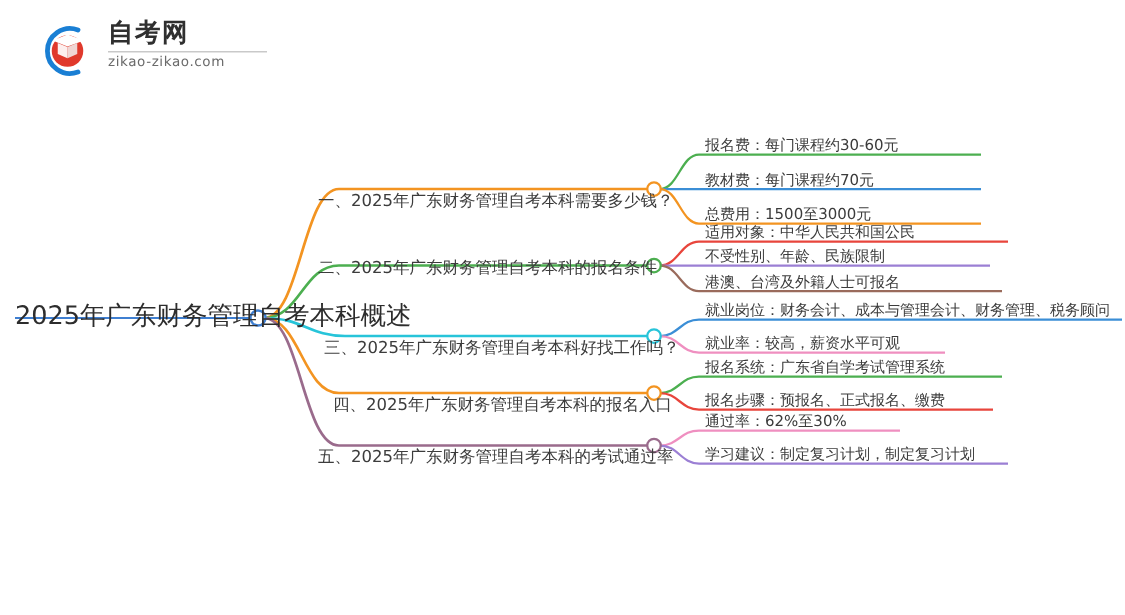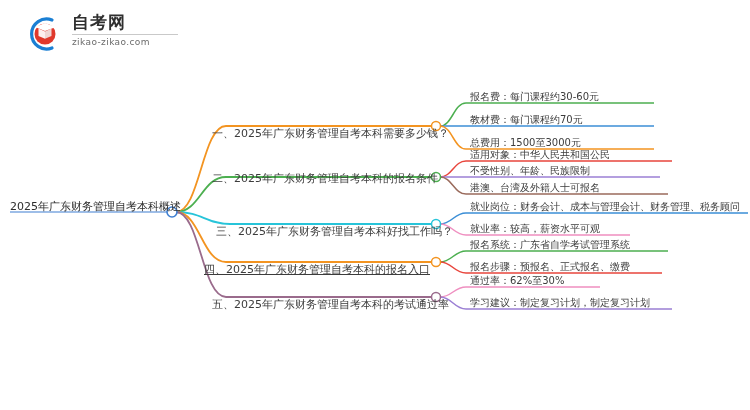--- a/index.html
+++ b/index.html
@@ -70,21 +70,21 @@
 
   
   .node {
     position: absolute;
     white-space: nowrap;
     font-family: "DejaVu Sans", "Liberation Sans", sans-serif;
     color: #3a3a3a;
     text-align: right;
   }
   .root-node {
-    font-size: 11px;
+    font-size: 17px;
     color: #2d2d2d;
     left: 10px;
     top: 199px;
   }
   .branch-node {
     font-size: 11px;
     color: #3c3c3c;
     margin-top: 14px;
   }
   .leaf-node {
@@ -147,21 +147,21 @@
     <circle cx="436" cy="224" r="4.5" fill="#ffffff" stroke="#27c4d9" stroke-width="1.5"></circle>
     <circle cx="436" cy="262" r="4.5" fill="#ffffff" stroke="#f39421" stroke-width="1.5"></circle>
     <circle cx="436" cy="297" r="4.5" fill="#ffffff" stroke="#9a6b8c" stroke-width="1.5"></circle>
   </svg>
 
   <div class="node root-node">2025年广东财务管理自考本科概述</div>
 
   <div class="node branch-node" style="left:212px; top:112px;">一、2025年广东财务管理自考本科需要多少钱？</div>
   <div class="node branch-node" style="left:212px; top:157px;">二、2025年广东财务管理自考本科的报名条件</div>
   <div class="node branch-node" style="left:216px; top:210px;">三、2025年广东财务管理自考本科好找工作吗？</div>
-  <div class="node branch-node" style="left:204px; top:248px;text-decoration:underline;">四、2025年广东财务管理自考本科的报名入口</div>
+  <div class="node branch-node" style="left:222px; top:248px;">四、2025年广东财务管理自考本科的报名入口</div>
   <div class="node branch-node" style="left:212px; top:283px;">五、2025年广东财务管理自考本科的考试通过率</div>
 
   <div class="node leaf-node" style="left:470px; top:90px;">报名费：每门课程约30-60元</div>
   <div class="node leaf-node" style="left:470px; top:113px;">教材费：每门课程约70元</div>
   <div class="node leaf-node" style="left:470px; top:136px;">总费用：1500至3000元</div>
 
   <div class="node leaf-node" style="left:470px; top:164px;">不受性别、年龄、民族限制</div>
   <div class="node leaf-node" style="left:470px; top:148px;">适用对象：中华人民共和国公民</div>
   <div class="node leaf-node" style="left:470px; top:200px;">就业岗位：财务会计、成本与管理会计、财务管理、税务顾问</div>
 

